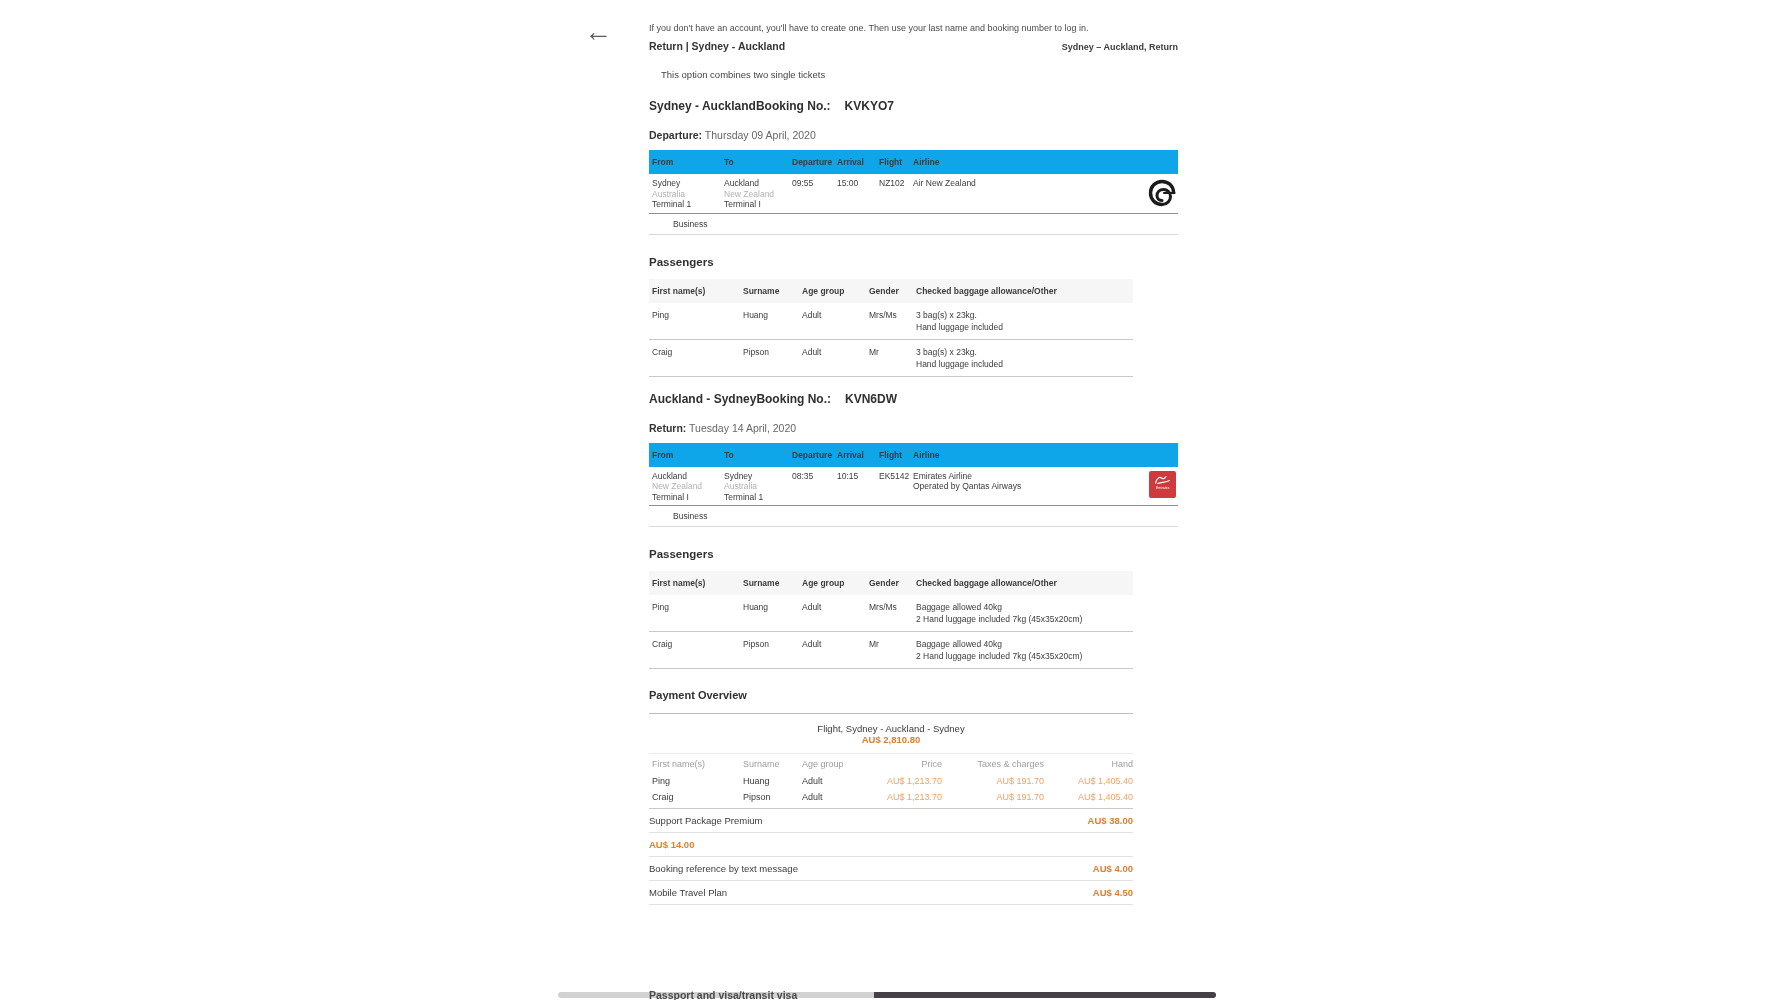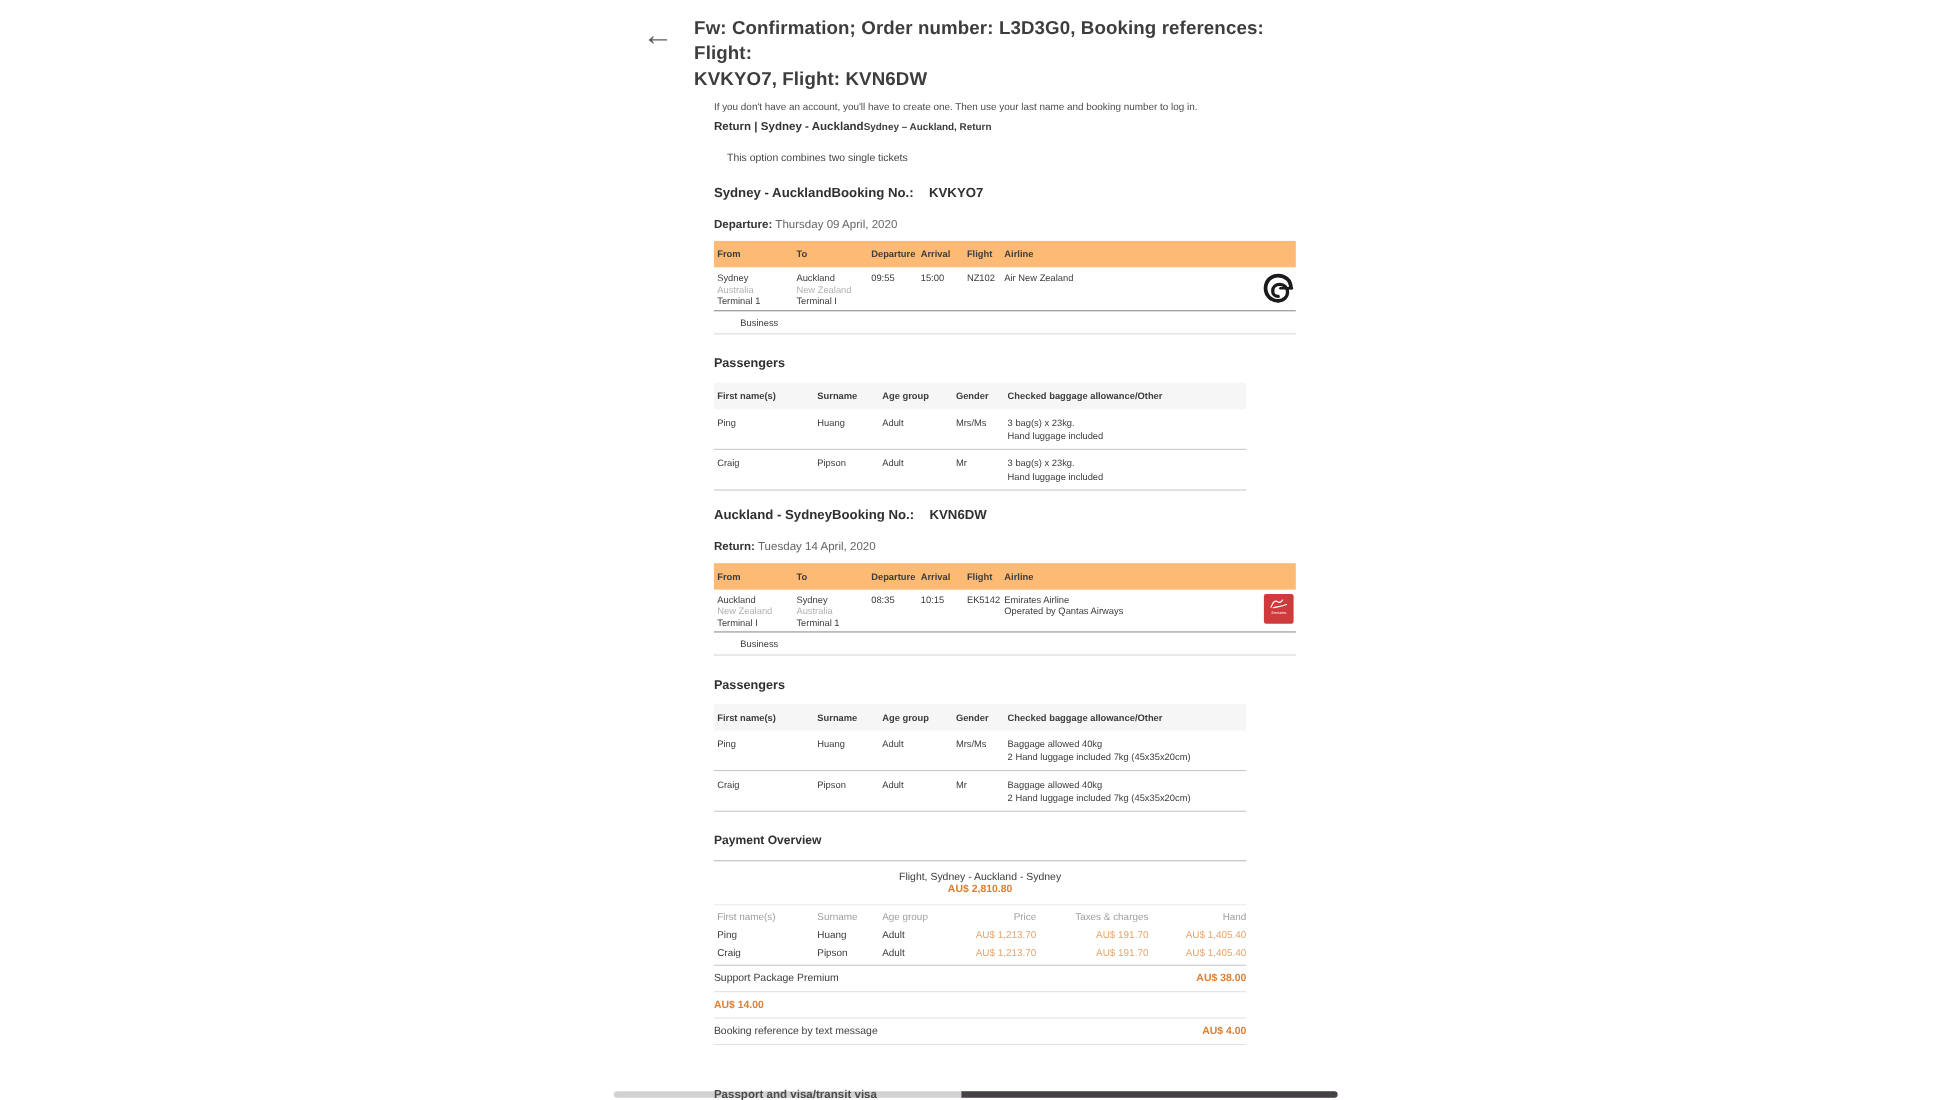--- a/index.html
+++ b/index.html
@@ -10,32 +10,32 @@
   }
   .back {
     position:absolute; left:584px; top:18px; font-size:28px; color:#5c5c5c;
     cursor:pointer; line-height:1;
   }
   .doc { position:absolute; left:631px; top:14px; width:548px; }
   .title { font-size:17px; font-weight:600; color:#3d3d3d; line-height:23px; letter-spacing:0.1px; }
   .content { margin-left:18px; width:529px; }
   .narrow { width:484px; }
   .account { margin-top:9px; font-size:9px; color:#4c4c4c; }
-  .triprow { margin-top:7px; display:flex; align-items:baseline; }
+  .triprow { margin-top:7px; display:flex; justify-content:space-between; align-items:baseline;gap:16px; }
   .trip-left { font-size:10.5px; font-weight:700; color:#353535; }
   .trip-right { font-size:9px; font-weight:700; color:#3d3d3d; }
   .combo { margin-top:17px; margin-left:12px; font-size:9.5px; color:#454545; }
   .route-h { margin-top:19px; font-size:12px; font-weight:700; color:#303030; }
   .route-h .bno { margin-left:14px; }
   .dir-line { margin-top:16px; font-size:10.5px; color:#666; }
   .dir-line b { color:#333; }
   
   .ftable { margin-top:9px; font-size:8.5px; }
   .fgrid { display:grid; grid-template-columns:72px 68px 45px 42px 34px 1fr; }
-  .fhead { background:#fdba74; font-weight:700; color:#3d3d3d; }
+  .fhead { background:#0ea5e9; font-weight:700; color:#3d3d3d; }
   .fhead > div { padding:7px 0 7px 3px; white-space:nowrap; }
   .fbody > div { padding:4px 0 3px 3px; line-height:10.5px; }
   .muted { color:#b1b1b1; }
   .fbody { border-bottom:1px solid #8f8f8f; }
   .airline-cell { display:flex; justify-content:space-between; align-items:flex-start; padding-right:2px !important; }
   .cabin-row { padding:5px 0 5px 24px; font-size:8.5px; color:#3b3b3b; border-bottom:1px solid #dadada; }
   
   .sec-h { margin-top:21px; font-size:11.5px; font-weight:700; color:#303030; }
   .ptable { margin-top:11px; font-size:8.5px; }
   .pgrid { display:grid; grid-template-columns:91px 59px 67px 47px 1fr; }
@@ -68,24 +68,20 @@
   .bottombar { position:absolute; left:558px; top:992px; width:658px; height:6px;
     background:#d2d2d2; border-radius:3px; z-index:2; }
   .bottombar .played { position:absolute; right:0; top:0; width:52%; height:100%; background:#454045; border-radius:0 3px 3px 0; }
 </style>
 </head>
 <body>
 
 <div class="back">←</div>
 
 <div class="doc">
-  <div class="title">
-    <div>Fw: Confirmation; Order number: L3D3G0, Booking references: Flight:</div>
-    <div>KVKYO7, Flight: KVN6DW</div>
-  </div>
 
   <div class="content">
     <div class="account">If you don't have an account, you'll have to create one. Then use your last name and booking number to log in.</div>
 
     <div class="triprow">
       <span class="trip-left">Return | Sydney - Auckland</span>
       <span class="trip-right">Sydney – Auckland, Return</span>
     </div>
 
     <div class="combo">This option combines two single tickets</div>
@@ -287,20 +283,24 @@
         <span>Support Package Premium</span>
         <span class="amt-bold">AU$ 38.00</span>
       </div>
       <div class="fee">
         <span class="amt-bold">AU$ 14.00</span>
       </div>
       <div class="fee">
         <span>Booking reference by text message</span>
         <span class="amt-bold">AU$ 4.00</span>
       </div>
+      <div class="fee">
+        <span>Mobile Travel Plan</span>
+        <span class="amt-bold">AU$ 4.50</span>
+      </div>
 
     </div>
   </div>
 </div>
 
 <div class="footer-partial">Passport and visa/transit visa</div>
 <div class="bottombar">
   <div class="played"></div>
 </div>
 

